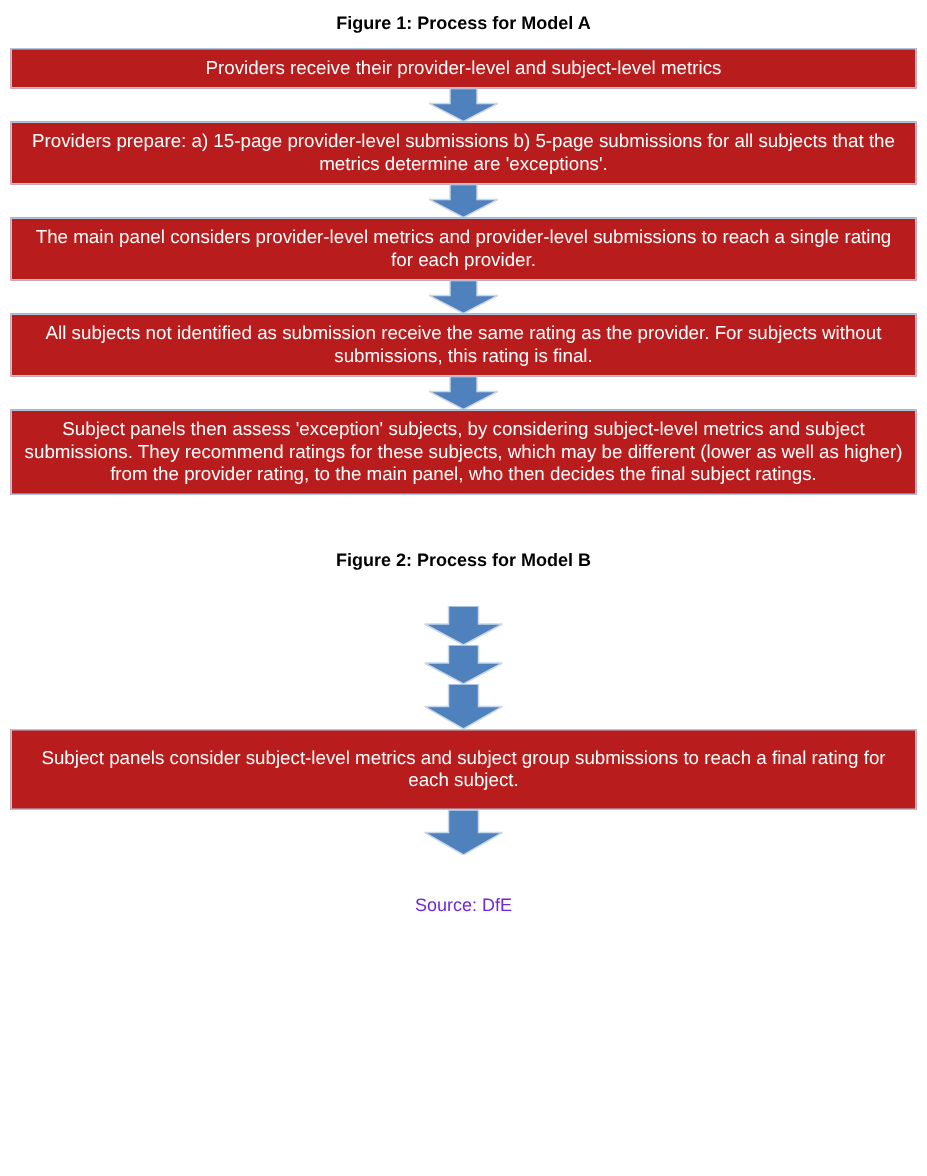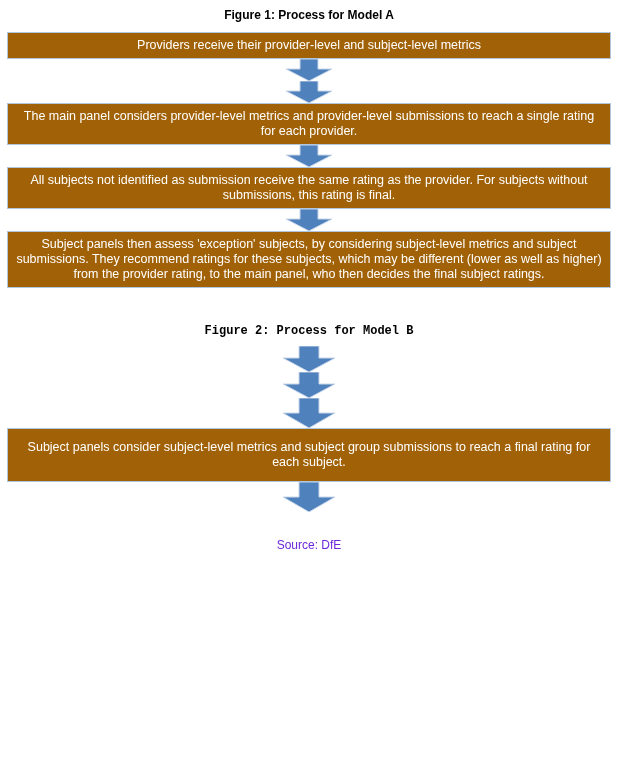--- a/index.html
+++ b/index.html
@@ -22,31 +22,30 @@
   .fig-title {
     text-align: center;
     font-size: 12px;
     font-weight: bold;
     color: #000000;
     line-height: 15px;
     margin: 0 0 9px 0;
   }
   .fig-title.second {
     margin-top: 36px;
-    margin-bottom: 7px;
-    font-family: Liberation Mono, monospace;
+    margin-bottom: 23px;
   }
   .flow {
     display: flex;
     flex-direction: column;
   }
   .step-box {
     box-sizing: border-box;
     width: 100%;
-    background: #a16207;
+    background: #b91c1c;
     border: 1px solid #AFC6E1;
     color: #ffffff;
     text-align: center;
     font-size: 12.5px;
     line-height: 15px;
   }
   .fig1 .step-box { padding: 5px 8px; }
   .fig2 .step-box { padding: 11px 8px; }
   .arrow-wrap {
     display: flex;
@@ -69,20 +68,21 @@
 
   <div class="fig-title">Figure 1: Process for Model A</div>
 
   <div class="flow fig1">
     <div class="step-box">Providers receive their provider-level and subject-level metrics</div>
     <div class="arrow-wrap">
       <svg width="46" height="22" viewBox="0 0 46 22">
           <polygon points="14,0 32,0 32,10 46,10 23,22 0,10 14,10" fill="#4F81BD" stroke="#C9D7EA" stroke-width="1"></polygon>
         </svg>
     </div>
+    <div class="step-box">Providers prepare: a) 15-page provider-level submissions b) 5-page submissions for all subjects that the metrics determine are 'exceptions'.</div>
     <div class="arrow-wrap">
       <svg width="46" height="22" viewBox="0 0 46 22">
           <polygon points="14,0 32,0 32,10 46,10 23,22 0,10 14,10" fill="#4F81BD" stroke="#C9D7EA" stroke-width="1"></polygon>
         </svg>
     </div>
     <div class="step-box">The main panel considers provider-level metrics and provider-level submissions to reach a single rating for each provider.</div>
     <div class="arrow-wrap">
       <svg width="46" height="22" viewBox="0 0 46 22">
           <polygon points="14,0 32,0 32,10 46,10 23,22 0,10 14,10" fill="#4F81BD" stroke="#C9D7EA" stroke-width="1"></polygon>
         </svg>

